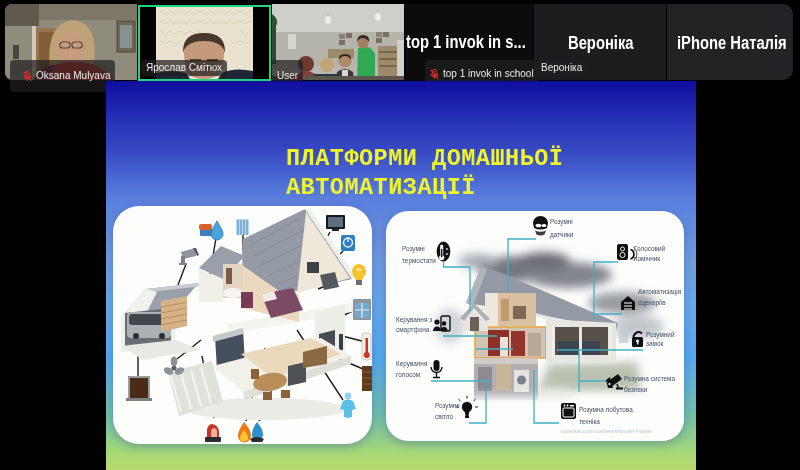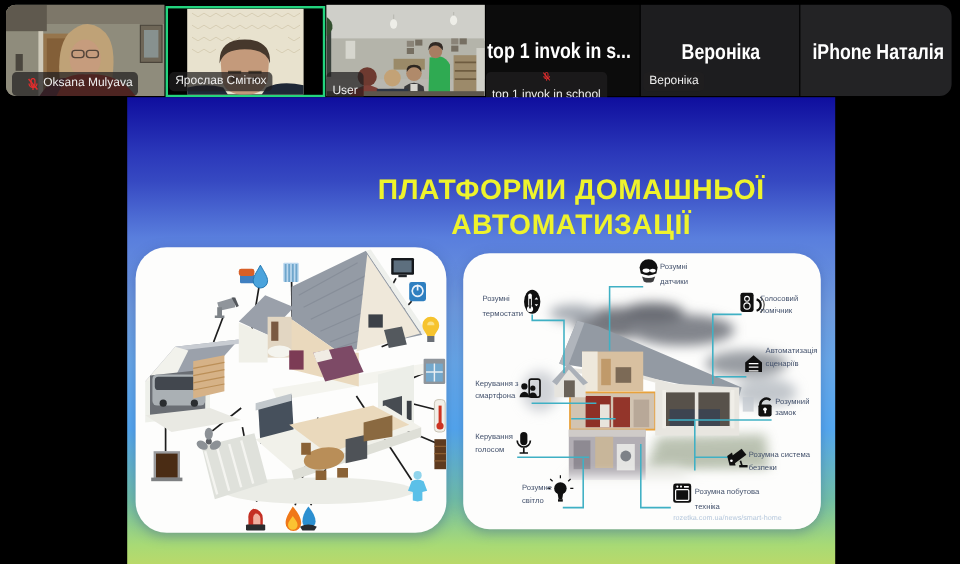--- a/index.html
+++ b/index.html
@@ -42,21 +42,21 @@
 
       <rect x="55" y="38" width="10" height="6" rx="2.5" fill="none" stroke="#55463a" stroke-width="1.2"></rect>
       <rect x="67" y="38" width="10" height="6" rx="2.5" fill="none" stroke="#55463a" stroke-width="1.2"></rect>
 
       <path d="M28,76 Q48,57 66,58 Q94,56 108,76 Z" fill="#c03227"></path>
 
       <path d="M28,76 Q38,60 50,61 L42,76 Z" fill="#6e2636"></path>
     </svg>
   </div>
 
-  <div class="vlabel" style="left:10px;top:60px;height:20px;padding-left:13px;">
+  <div class="vlabel" style="left:10px;top:60px;height:32px;padding-left:13px;">
     <svg width="9" height="11" viewBox="0 0 9 11">
         <path d="M4.5,0.5a1.6,1.6 0 0 1 1.6,1.6v3a1.6,1.6 0 0 1 -3.2,0v-3A1.6,1.6 0 0 1 4.5,0.5z M1.2,4.6a3.3,3.3 0 0 0 6.6,0 M4.5,8v2" stroke="#e02d2d" stroke-width="1.1" fill="none"></path>
         <line x1="0.8" y1="0.8" x2="8.2" y2="9.6" stroke="#e02d2d" stroke-width="1.2"></line>
       </svg>
     <span>Oksana Mulyava</span>
   </div>
 
   <div class="tile" id="t2" style="left:138px;top:5px;width:129px;height:72px;background:#000;border:2px solid #23d47e;">
     <svg width="129" height="72" viewBox="0 0 129 72" style="position:absolute;left:0;top:0;">
 
@@ -141,21 +141,21 @@
   </div>
 
   <div class="vlabel" style="left:272px;top:60px;height:32px;">
       <span>User</span>
     </div>
 
   <div class="tile" id="t4" style="left:405px;width:128px;background:#0c0c0c;"></div>
 
   <div class="bigname" style="left:406px;top:32px;">top 1 invok in s...</div>
 
-  <div class="vlabel" style="left:405px;top:60px;height:28px;flex-direction:column;">
+  <div class="vlabel" style="left:425px;top:60px;height:28px;">
     <svg width="9" height="11" viewBox="0 0 9 11">
         <path d="M4.5,0.5a1.6,1.6 0 0 1 1.6,1.6v3a1.6,1.6 0 0 1 -3.2,0v-3A1.6,1.6 0 0 1 4.5,0.5z M1.2,4.6a3.3,3.3 0 0 0 6.6,0 M4.5,8v2" stroke="#e02d2d" stroke-width="1.1" fill="none"></path>
         <line x1="0.8" y1="0.8" x2="8.2" y2="9.6" stroke="#e02d2d" stroke-width="1.2"></line>
       </svg>
     <span>top 1 invok in school</span>
   </div>
 
   <div class="tile" id="t5" style="left:534px;width:132px;background:#1d1d1f;"></div>
 
   <div class="bigname" style="left:568px;top:33px;">Вероніка</div>
@@ -166,22 +166,22 @@
 
   <div class="tile" id="t6" style="left:667px;width:126px;background:#232325;border-radius:0 10px 10px 0;"></div>
 
   <div class="bigname" style="left:677px;top:33px;">iPhone Наталія</div>
 
 
   <div id="slide" style="position:absolute;left:106px;top:81px;width:590px;height:389px;
       background:linear-gradient(180deg,#0f0e9e 0%,#2b38ba 12%,#3649c2 18%,#597edd 30%,
       #6f9ade 45%,#68a8e8 57%,#55a8f0 71%,#72bfa8 86%,#a8da75 96%,#b9d96a 100%);">
 
-    <div style="position:absolute;left:180px;top:63px;width:380px;text-align:center;
-        font-family:Liberation Sans, sans-serif;font-weight:bold;font-size:23.5px;line-height:29px;
+    <div style="position:absolute;left:180px;top:63px;width:380px;text-align:left;
+        font-family:Liberation Mono, monospace;font-weight:bold;font-size:23.5px;line-height:29px;
         color:#eef32c;letter-spacing:0.5px;">ПЛАТФОРМИ ДОМАШНЬОЇ<br>АВТОМАТИЗАЦІЇ</div>
 
     <div style="position:absolute;left:7px;top:125px;width:259px;height:238px;background:#fdfdfc;border-radius:26px;overflow:hidden;box-shadow:0 3px 10px rgba(40,70,140,0.35);">
     <svg width="259" height="238" viewBox="0 0 259 238">
 
       <g stroke="#1d1d1d" stroke-width="1.4" fill="none">
         <path d="M130,29 L131,94"></path>
         <path d="M103,32 L96,74"></path>
         <path d="M73,58 L65,79"></path>
         <path d="M217,26 L198,60"></path>

